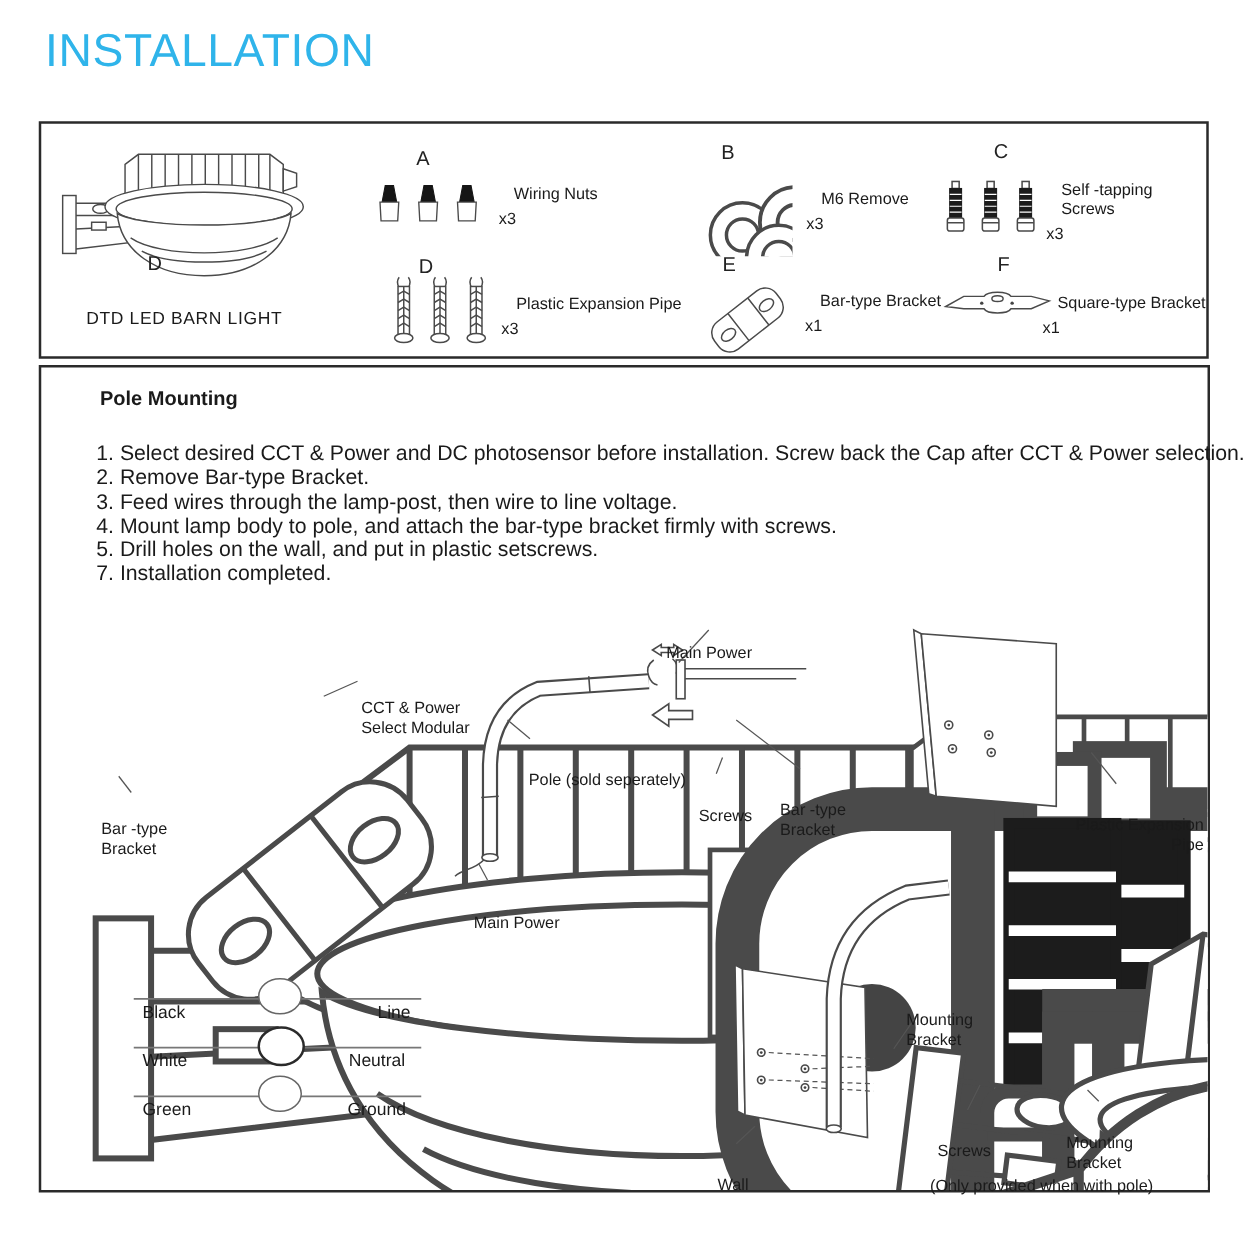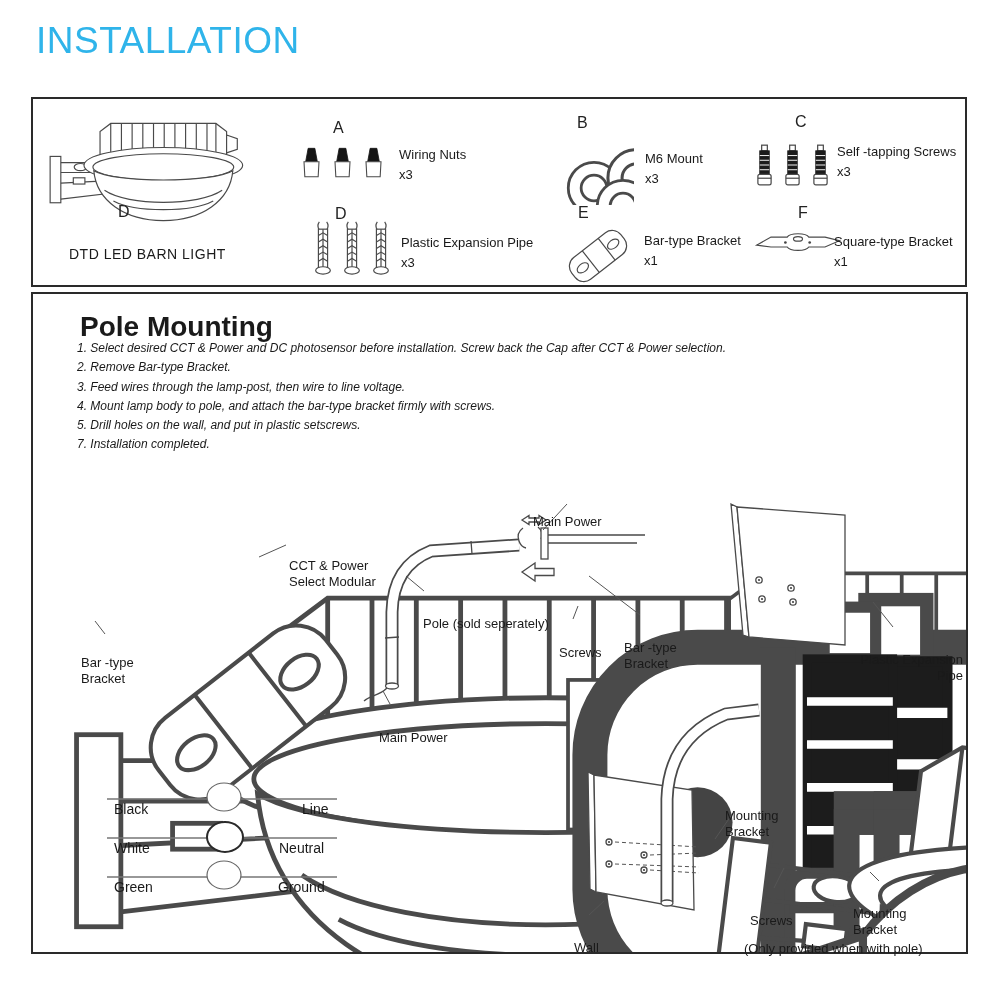--- a/index.html
+++ b/index.html
@@ -3,25 +3,25 @@
 <meta charset="utf-8">
 <style>
   html,body{margin:0;padding:0;background:#fff;}
   body{width:1000px;height:1000px;position:relative;font-family:"Liberation Sans",sans-serif;color:#1a1a1a;overflow:hidden;}
   .title{position:absolute;left:36px;top:20px;font-size:37px;font-weight:normal;letter-spacing:.5px;color:#2FB4EA;}
   .box{position:absolute;border:2px solid #2a2a2a;background:#fff;box-sizing:border-box;}
   #parts-box{left:31px;top:97px;width:936px;height:190px;}
   #mount-box{left:31px;top:292px;width:937px;height:662px;}
   .abs{position:absolute;}
   .letter{position:absolute;font-size:16px;color:#222;}
-  .pname{font-size:13px;line-height:15px;}
+  .pname{font-size:13px;line-height:15px;margin-left:12px;}
   .pqty{font-size:13px;margin-top:5px;}
   .caption{position:absolute;font-size:14px;letter-spacing:.5px;text-align:left;}
-  .heading{position:absolute;left:47px;top:17px;font-size:28px;font-weight:bold;}
-  .steps{position:absolute;left:44px;top:45px;font-size:12px;line-height:19.3px;white-space:nowrap;font-style:italic;}
+  .heading{position:absolute;left:47px;top:17px;font-size:16px;font-weight:bold;}
+  .steps{position:absolute;left:44px;top:59px;font-size:17px;line-height:19.3px;white-space:nowrap;}
   .lbl{position:absolute;font-size:13px;line-height:1.2;white-space:pre-line;margin-top:24px;}
   .icon-row{position:absolute;display:flex;align-items:flex-start;}
   .shape{fill:#fff;stroke:#4a4a4a;stroke-width:1.3;}
   .ln{fill:none;stroke:#4a4a4a;stroke-width:1.3;}
   .ld{fill:none;stroke:#555;stroke-width:1;}
   .dash{fill:none;stroke:#555;stroke-width:1;stroke-dasharray:4 3;}
   .tube-o{fill:none;stroke:#4a4a4a;stroke-width:13;}
   .tube-i{fill:none;stroke:#fff;stroke-width:9.5;}
   .wire{fill:none;stroke:#777;stroke-width:1.4;}
   .nut1{fill:#fff;stroke:#666;stroke-width:1.2;}
@@ -135,21 +135,21 @@
     <div class="pqty">x3</div>
   </div>
 
   <div class="letter" style="left:544px;top:15px">B</div>
   <svg class="abs" style="left:517px;top:46px" width="84" height="60" viewBox="0 0 84 60">
     <use href="#sym-washer" transform="translate(2,13)"></use>
     <use href="#sym-washer" transform="translate(40,0) scale(1.1)"></use>
     <use href="#sym-washer" transform="translate(31,31)"></use>
   </svg>
   <div class="abs" style="left:612px;top:52px">
-    <div class="pname">M6 Mount</div>
+    <div class="pname">M6 Remove</div>
     <div class="pqty">x3</div>
   </div>
 
   <div class="letter" style="left:762px;top:14px">C</div>
   <div class="icon-row" style="left:723px;top:44px;gap:11px">
     <svg width="17" height="44" viewBox="0 0 18 46">
         <use href="#sym-screwv"></use>
       </svg>
     <svg width="17" height="44" viewBox="0 0 18 46">
         <use href="#sym-screwv"></use>

